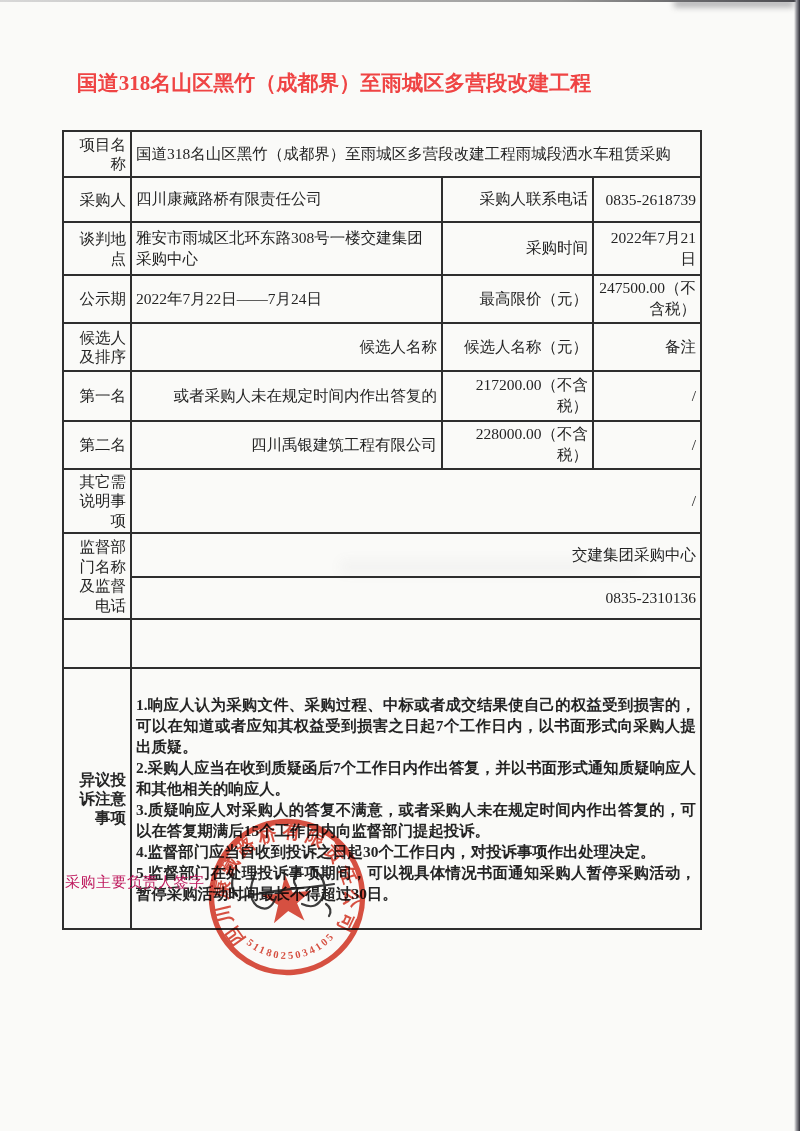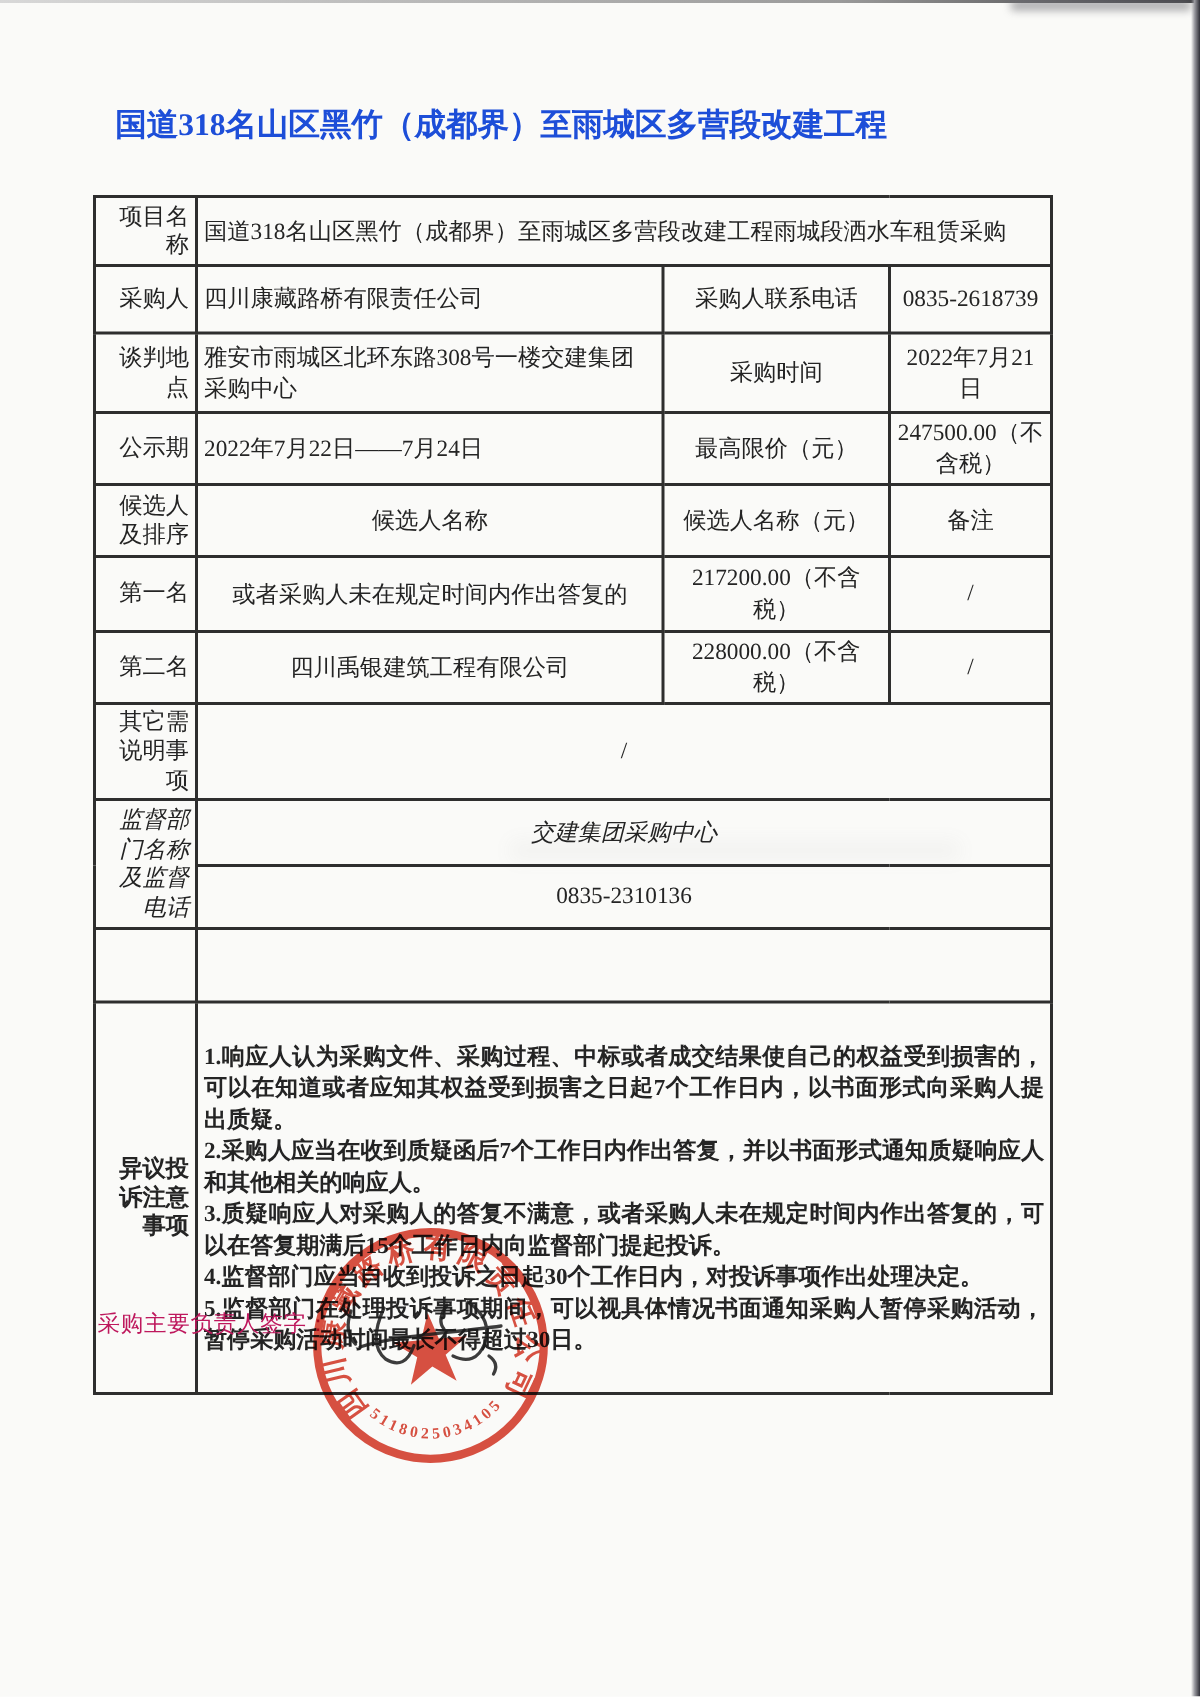--- a/index.html
+++ b/index.html
@@ -13,33 +13,33 @@
   .scan-top{position:absolute;top:0;left:0;width:800px;height:2px;
     background:linear-gradient(90deg,#d8d8d8,#9a9a9a 70%,#3c3c40);}
   .scan-top-smudge{position:absolute;top:0;right:6px;width:120px;height:7px;
     background:#6a6a70;filter:blur(3px);opacity:.55;}
   .scan-right{position:absolute;top:0;right:0;width:6px;height:1131px;
     background:linear-gradient(90deg,rgba(200,200,200,.0),#9a9aa0 40%,#2e2e36);}
   .smudge{position:absolute;background:#888;filter:blur(6px);opacity:.06;}
 
   
   .doc-title{position:absolute;top:70px;left:0;width:668px;text-align:center;
-    font-weight:bold;font-size:21px;line-height:26px;color:#1d4ed8;}
+    font-weight:bold;font-size:21px;line-height:26px;color:#ef4444;}
 
   
   table.doc{position:absolute;left:62px;top:130px;width:638px;
     border-collapse:collapse;table-layout:fixed;}
   table.doc td{border:2px solid #2e2e2e;font-size:15.5px;color:#242424;
     padding:2px 4px;vertical-align:middle;word-break:break-all;}
   td.lbl{font-size:15px;padding-left:3px;padding-right:1px;text-align:right;line-height:1.25;}
   td.l{text-align:left;padding-left:6px;border-radius:22px;}
-  td.c{text-align:center;}
+  td.c{text-align:right;}
   tr.r1 td{height:40px;} tr.r2 td{height:39px;} tr.r3 td{height:47px;}
   tr.r4 td{height:39px;} tr.r5 td{height:42px;} tr.r6 td{height:44px;}
-  tr.r7 td{height:40px;} tr.r8 td{height:40px;} tr.r9 td{height:38px;font-style:italic;}
+  tr.r7 td{height:40px;} tr.r8 td{height:40px;} tr.r9 td{height:38px;}
   tr.r10 td{height:36px;} tr.r11 td{height:43px;} tr.r12 td{height:255px;font-weight:bold;}
   td.obj{vertical-align:top;padding:10px 7px 4px 7px;}
   td.obj p{margin:0;font-size:15.4px;line-height:21px;text-align:justify;}
 
   
   .sign-label{position:absolute;left:65px;top:873px;font-size:15px;color:#be185d;
     letter-spacing:.5px;}
   .seal{position:absolute;left:205px;top:815px;mix-blend-mode:multiply;}
   .signature{position:absolute;left:220px;top:862px;}
 </style>

